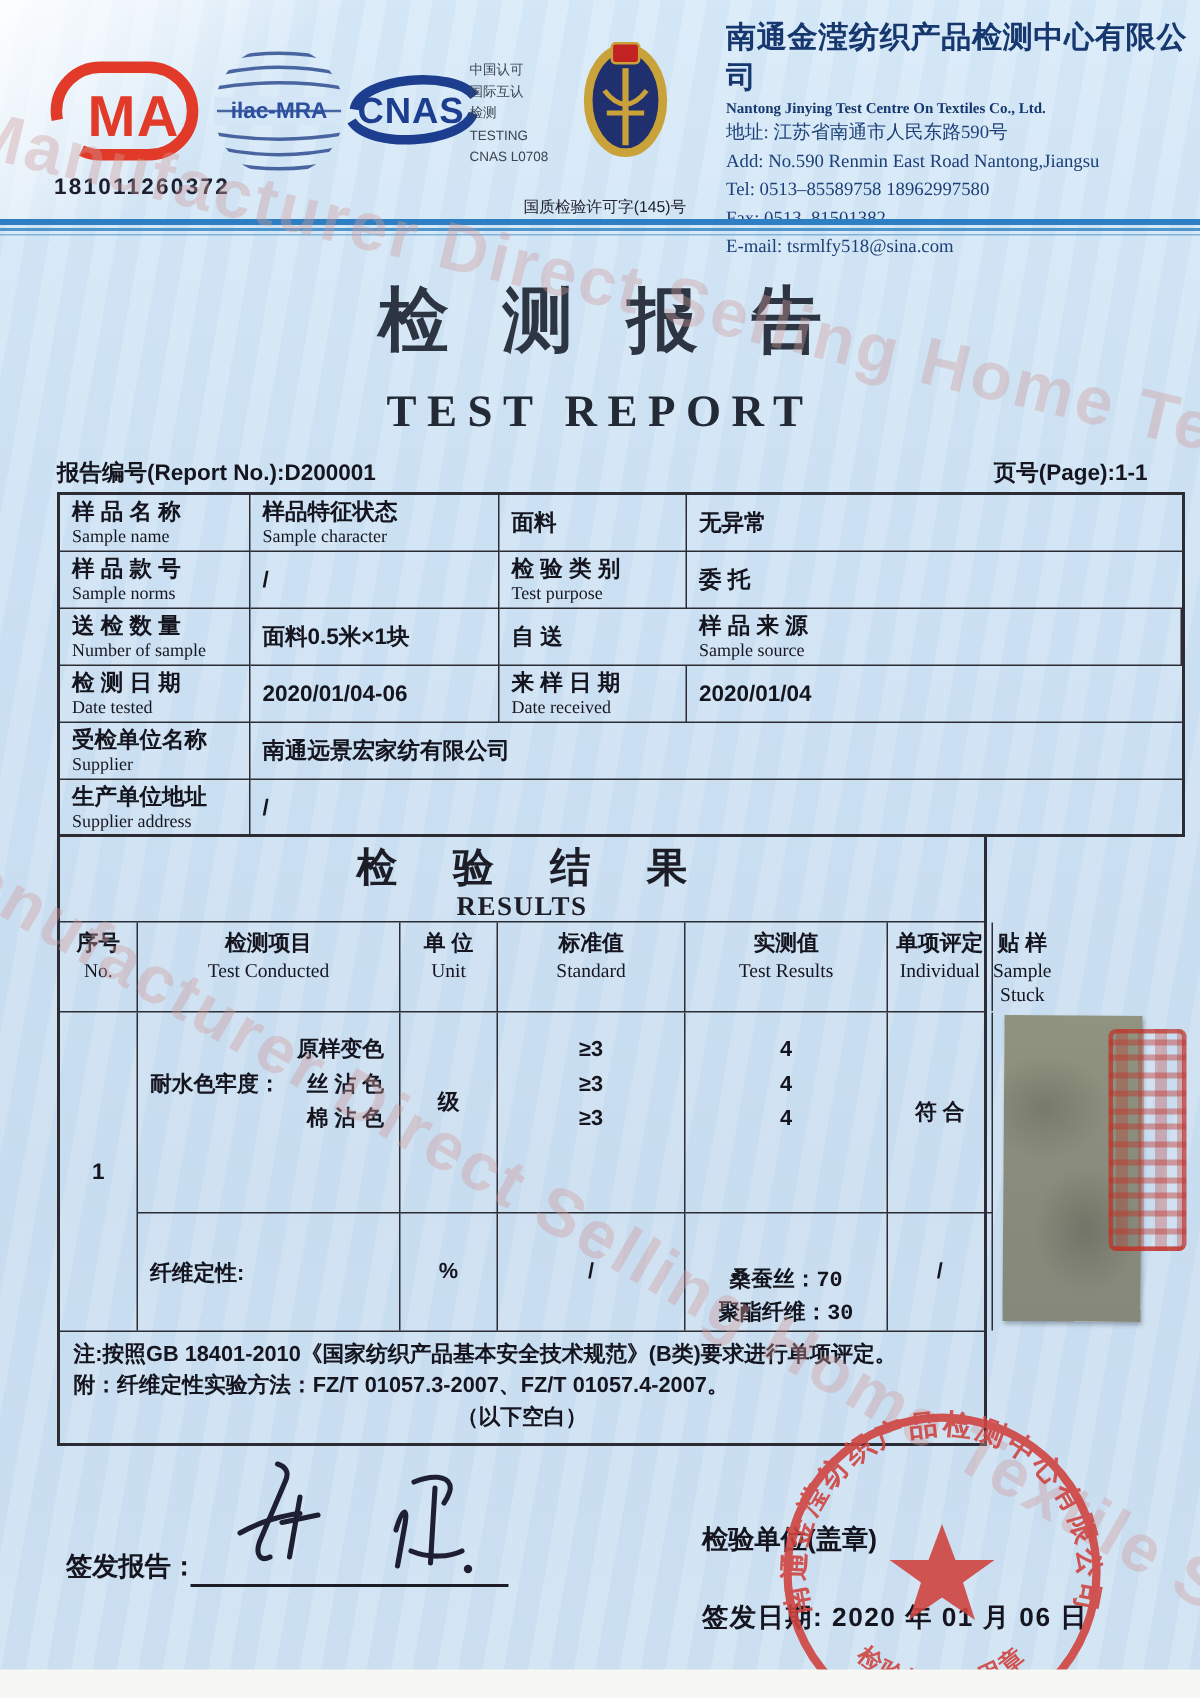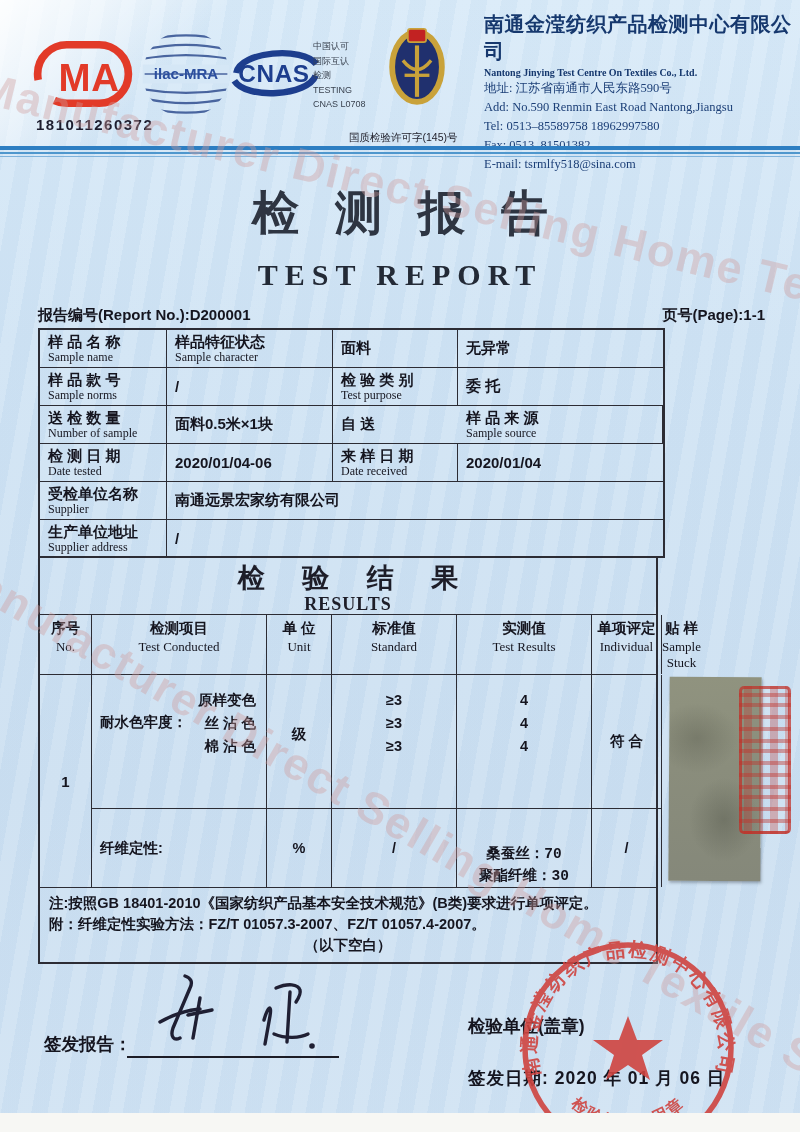--- a/index.html
+++ b/index.html
@@ -43,21 +43,21 @@
 
   
   .title-cn{position:absolute;left:0;top:182px;width:800px;text-align:center;font-size:47px;font-weight:700;
     color:#2e3542;letter-spacing:36px;padding-left:36px;box-sizing:border-box;z-index:10;}
   .title-en{position:absolute;left:0;top:258px;width:800px;text-align:center;font-size:30px;font-weight:700;
     font-family:"Liberation Serif","DejaVu Serif",serif;color:#232a36;letter-spacing:7px;z-index:10;}
   .meta{position:absolute;left:38px;top:306px;width:727px;display:flex;justify-content:space-between;
     font-size:15px;font-weight:600;color:#15151f;z-index:10;}
 
   
-  .info-table{position:absolute;left:38px;top:328px;width:627px;border:2px solid #2c2c34;box-sizing:border-box;
+  .info-table{position:absolute;left:38px;top:328px;width:752px;border:2px solid #2c2c34;box-sizing:border-box;
     display:grid;grid-template-columns:127px 166px 125px 1fr;grid-template-rows:38px 38px 38px 38px 38px 36px;z-index:10;}
   .cell{border-right:1.5px solid #2c2c34;border-bottom:1.5px solid #2c2c34;padding:1px 8px;
     display:flex;flex-direction:column;justify-content:center;box-sizing:border-box;overflow:hidden;}
   .cell.nor{border-right:none;}
   .cell.nob{border-bottom:none;}
   .cell .cn{font-size:15px;font-weight:600;color:#15151f;line-height:17px;}
   .cell .en{font-size:12px;color:#15151f;line-height:14px;font-family:"Liberation Serif",serif;}
   .cell.val{font-size:15px;font-weight:600;color:#15151f;}
   .wide{grid-column:2/5;}
 

